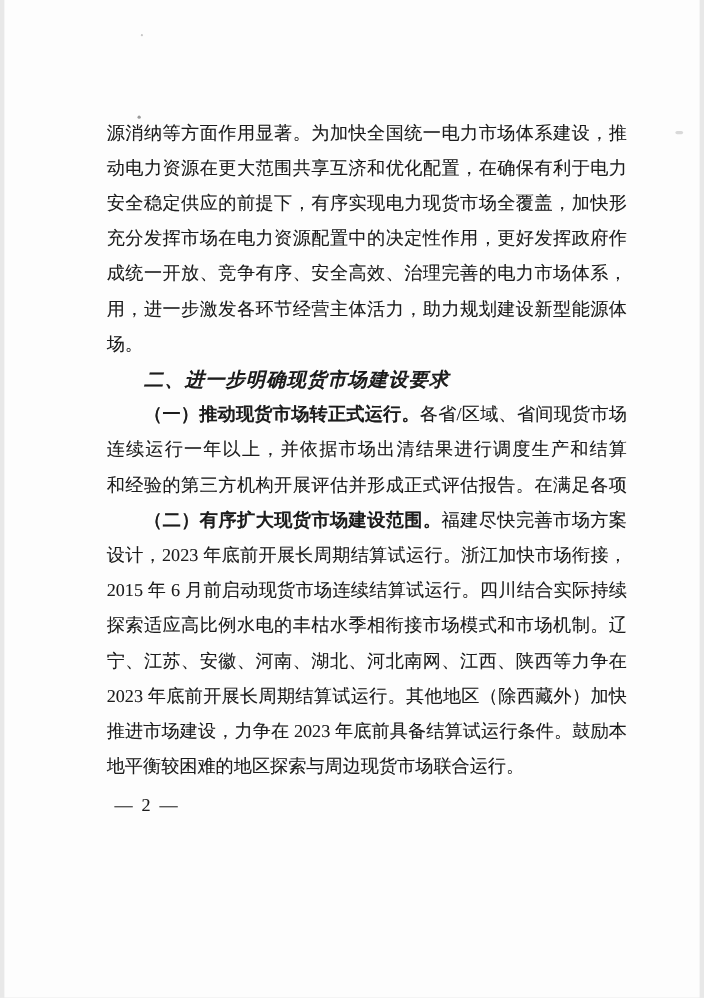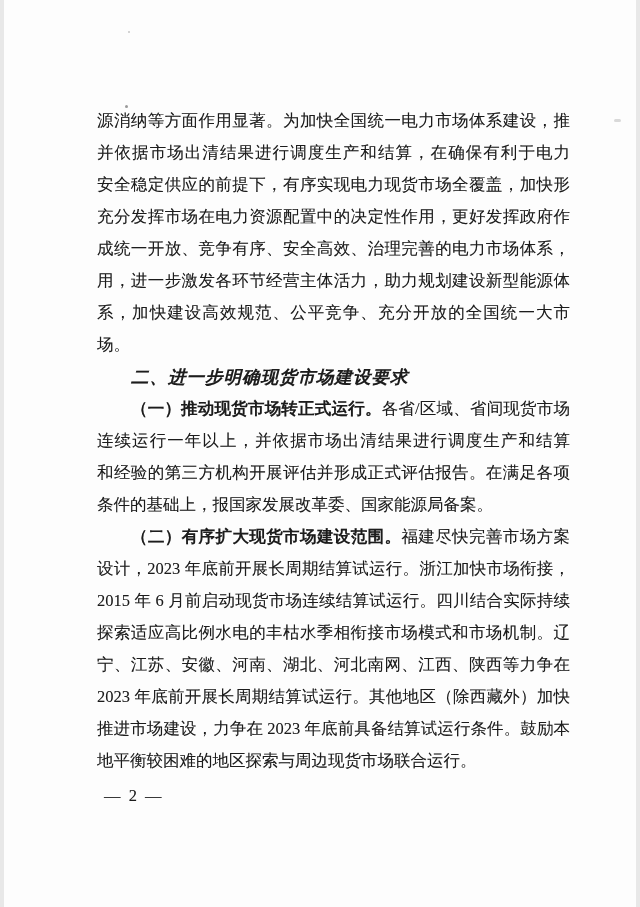--- a/index.html
+++ b/index.html
@@ -63,34 +63,32 @@
 <body>
 
 <div class="page">
   <div class="speck s1"></div>
   <div class="speck s2"></div>
   <div class="speck s3"></div>
 
   <div class="text-block">
 
     <div class="line j">源消纳等方面作用显著。为加快全国统一电力市场体系建设，推</div>
-    <div class="line j">并依据市场出清结果进行调度生产和结算，在确保有利于电力</div>
+    <div class="line j">动电力资源在更大范围共享互济和优化配置，在确保有利于电力</div>
     <div class="line j">安全稳定供应的前提下，有序实现电力现货市场全覆盖，加快形</div>
     <div class="line j">充分发挥市场在电力资源配置中的决定性作用，更好发挥政府作</div>
     <div class="line j">成统一开放、竞争有序、安全高效、治理完善的电力市场体系，</div>
     <div class="line j">用，进一步激发各环节经营主体活力，助力规划建设新型能源体</div>
-    <div class="line j">系，加快建设高效规范、公平竞争、充分开放的全国统一大市</div>
     <div class="line">场。</div>
 
     <div class="line heading indent">二、进一步明确现货市场建设要求</div>
 
     <div class="line j indent"><span class="lead">（一）推动现货市场转正式运行。</span><span>各省/区域、省间现货市场</span></div>
     <div class="line j">连续运行一年以上，并依据市场出清结果进行调度生产和结算</div>
     <div class="line j">和经验的第三方机构开展评估并形成正式评估报告。在满足各项</div>
-    <div class="line">条件的基础上，报国家发展改革委、国家能源局备案。</div>
 
     <div class="line j indent"><span class="lead">（二）有序扩大现货市场建设范围。</span><span>福建尽快完善市场方案</span></div>
     <div class="line j">设计，2023 年底前开展长周期结算试运行。浙江加快市场衔接，</div>
     <div class="line j">2015 年 6 月前启动现货市场连续结算试运行。四川结合实际持续</div>
     <div class="line j">探索适应高比例水电的丰枯水季相衔接市场模式和市场机制。辽</div>
     <div class="line j">宁、江苏、安徽、河南、湖北、河北南网、江西、陕西等力争在</div>
     <div class="line j">2023 年底前开展长周期结算试运行。其他地区（除西藏外）加快</div>
     <div class="line j">推进市场建设，力争在 2023 年底前具备结算试运行条件。鼓励本</div>
     <div class="line">地平衡较困难的地区探索与周边现货市场联合运行。</div>
 

